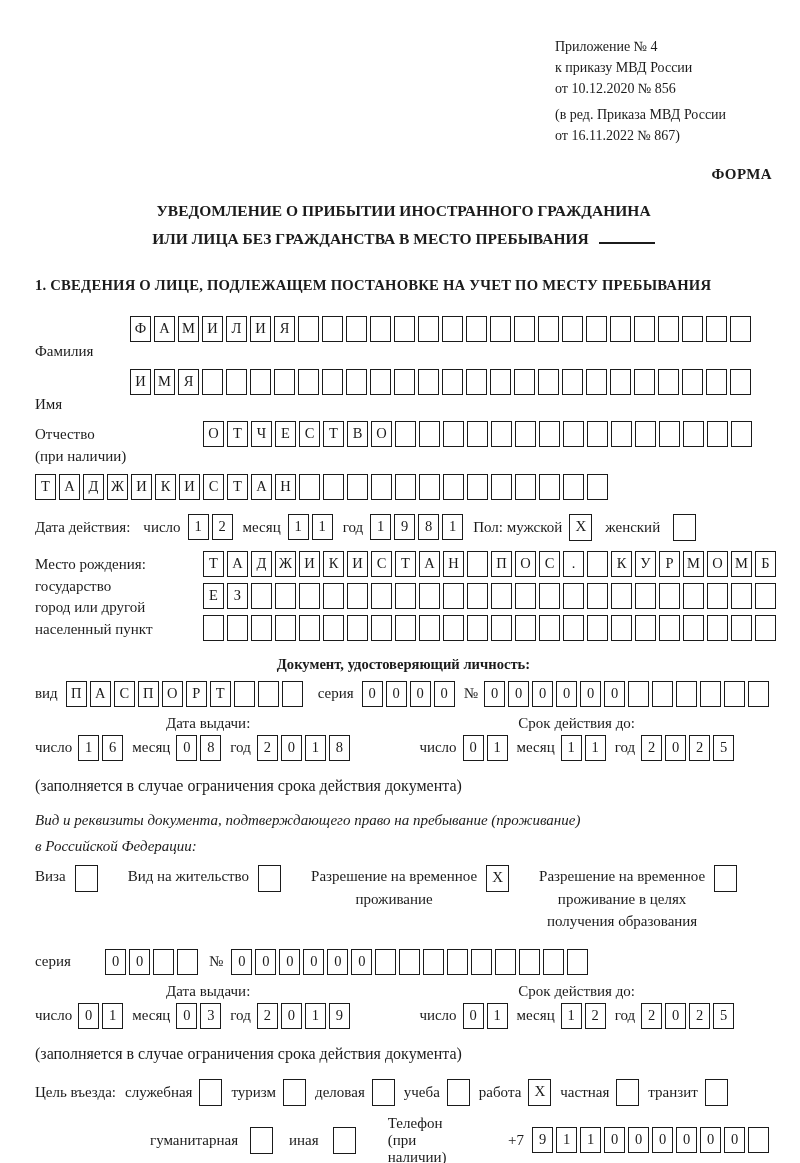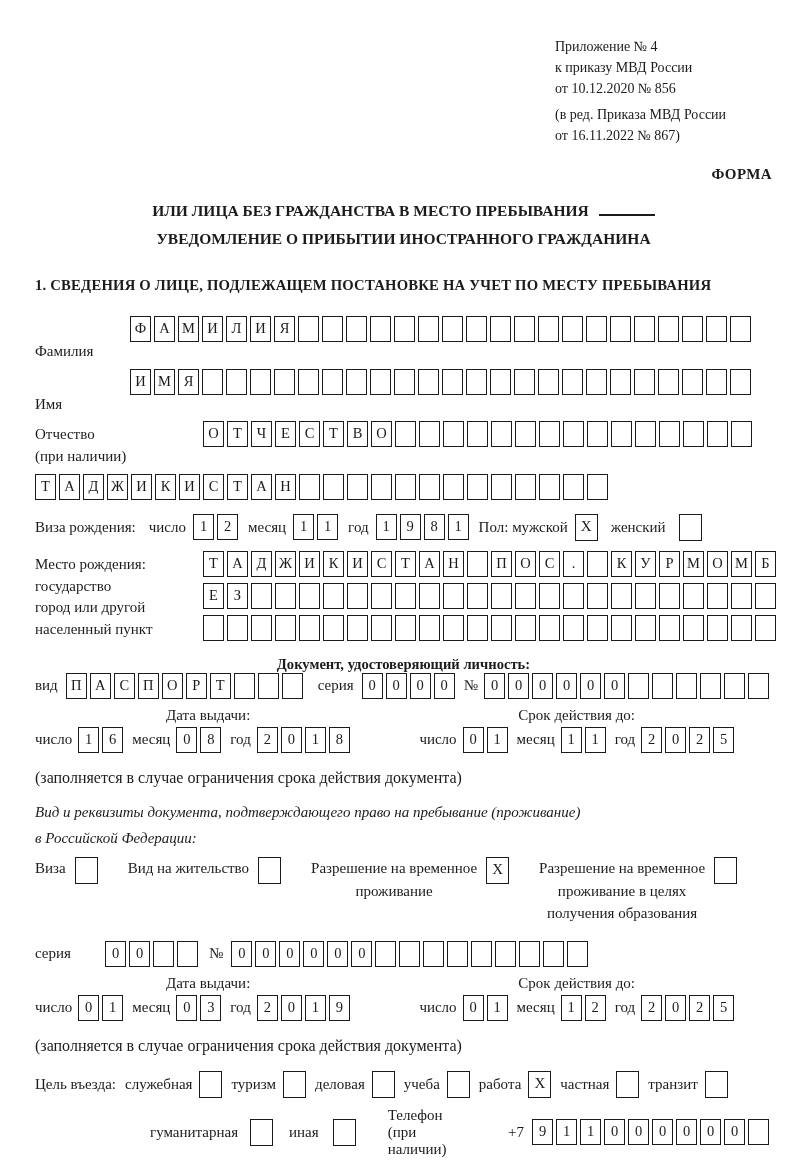--- a/index.html
+++ b/index.html
@@ -46,21 +46,21 @@
   .rlabel { font-size: 15px; flex: none; line-height: 1.45; padding-top: 3px; }
   .w95  { width: 95px; margin-top: 22px; }
   .w142 { width: 142px; }
   .w168 { width: 168px; }
   .gap6 { margin-left: 6px; } .gap8 { margin-left: 8px; } .gap12 { margin-left: 12px; }
 
   .birth-row { display: flex; align-items: center; margin-top: 14px; column-gap: 7px; font-size: 15px; }
   .place-rows .boxes { margin-bottom: 6px; }
   .doc-heading { text-align: center; font-weight: bold; font-size: 14.6px; margin-top: 9px; }
 
-  .vid-row { display: flex; align-items: center; font-size: 15px; }
+  .vid-row { display: flex; align-items: center; margin-top: 8px; font-size: 15px; }
 
   .date-headers { display: flex; font-size: 15px; margin-top: 8px; }
   .date-headers .dh-left  { width: 47%; text-align: center; }
   .date-headers .dh-right { width: 53%; text-align: center; }
   .date-section { display: flex; margin-top: 3px; }
   .date-half { display: flex; align-items: center; column-gap: 6px; font-size: 15px; }
   .dh-l { width: 47%; }
   .dh-r { width: 53%; padding-left: 38px; }
   .fill-note { text-align: left; font-size: 16px; margin-top: 16px; }
 
@@ -84,24 +84,24 @@
 <div class="page">
 
   <div class="appendix-block pre">Приложение № 4
 к приказу МВД России
 от 10.12.2020 № 856</div>
   <div class="appendix-block amendment pre">(в ред. Приказа МВД России
 от 16.11.2022 № 867)</div>
   <div class="form-label">ФОРМА</div>
 
   <div class="title">
+    <div>УВЕДОМЛЕНИЕ О ПРИБЫТИИ ИНОСТРАННОГО ГРАЖДАНИНА</div>
     <div>
       <span>ИЛИ ЛИЦА БЕЗ ГРАЖДАНСТВА В МЕСТО ПРЕБЫВАНИЯ</span><span class="title-underline"></span>
     </div>
-    <div>УВЕДОМЛЕНИЕ О ПРИБЫТИИ ИНОСТРАННОГО ГРАЖДАНИНА</div>
   </div>
 
   <div class="section-heading">1. СВЕДЕНИЯ О ЛИЦЕ, ПОДЛЕЖАЩЕМ ПОСТАНОВКЕ НА УЧЕТ ПО МЕСТУ ПРЕБЫВАНИЯ</div>
 
   <div class="frow" style="margin-top:22px">
     <span class="rlabel w95">Фамилия</span>
     <span class="boxes">
         <span class="cbox">Ф</span>
         <span class="cbox">А</span>
         <span class="cbox">М</span>
@@ -216,21 +216,21 @@
         <span class="cbox"></span>
         <span class="cbox"></span>
         <span class="cbox"></span>
         <span class="cbox"></span>
         <span class="cbox"></span>
         <span class="cbox"></span>
       </span>
   </div>
 
   <div class="birth-row">
-    <span>Виза рождения:</span>
+    <span>Дата действия:</span>
     <span class="gap6">число</span>
     <span class="boxes">
         <span class="cbox">1</span>
         <span class="cbox">2</span>
       </span>
     <span>месяц</span>
     <span class="boxes">
         <span class="cbox">1</span>
         <span class="cbox">1</span>
       </span>

